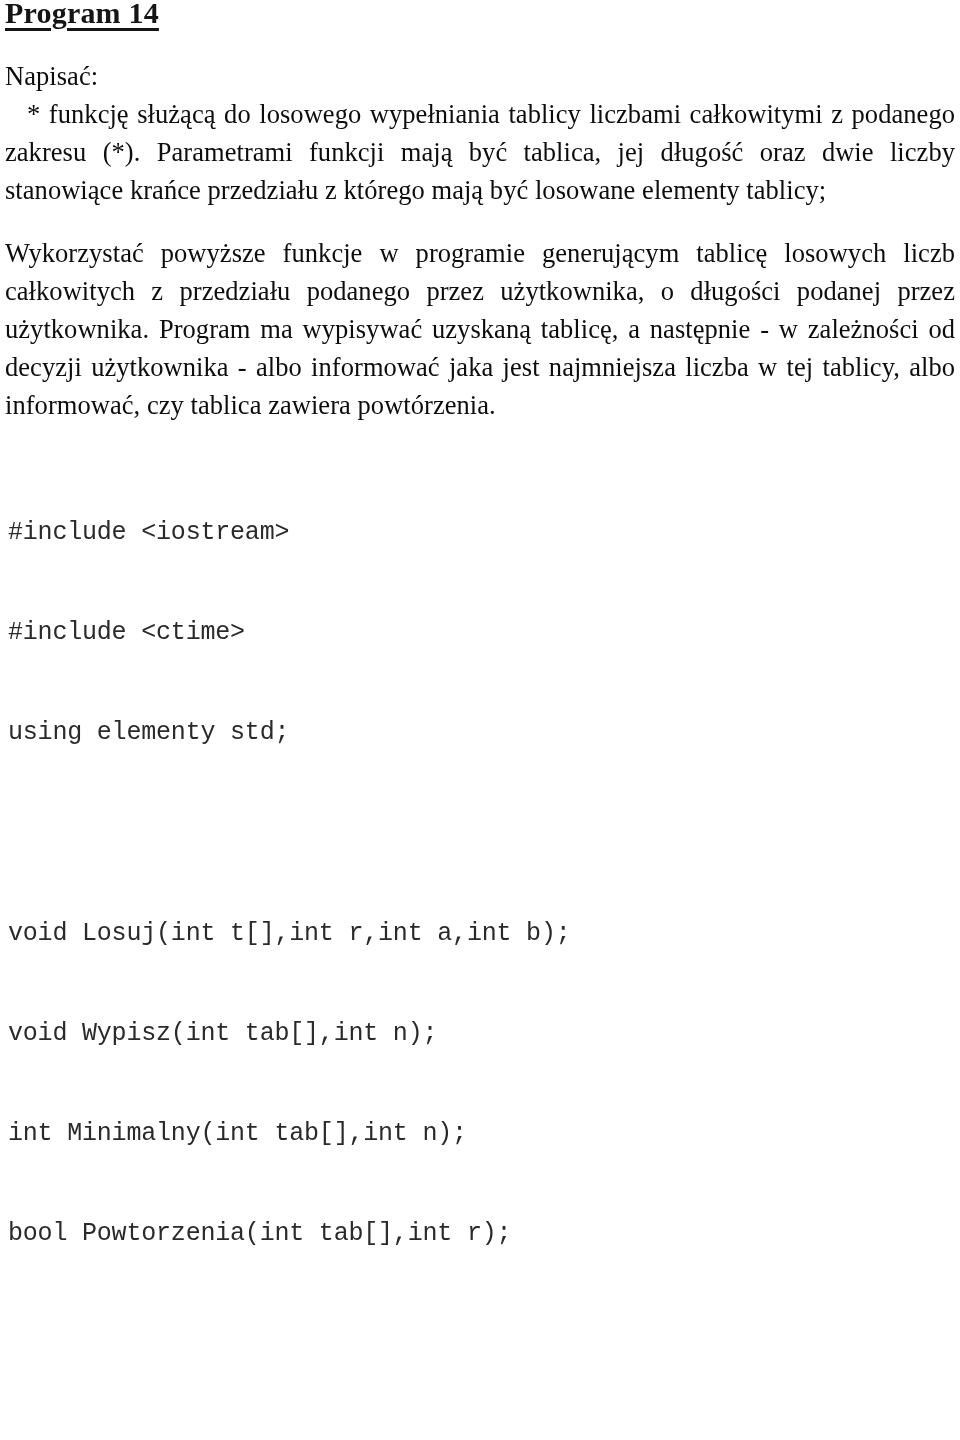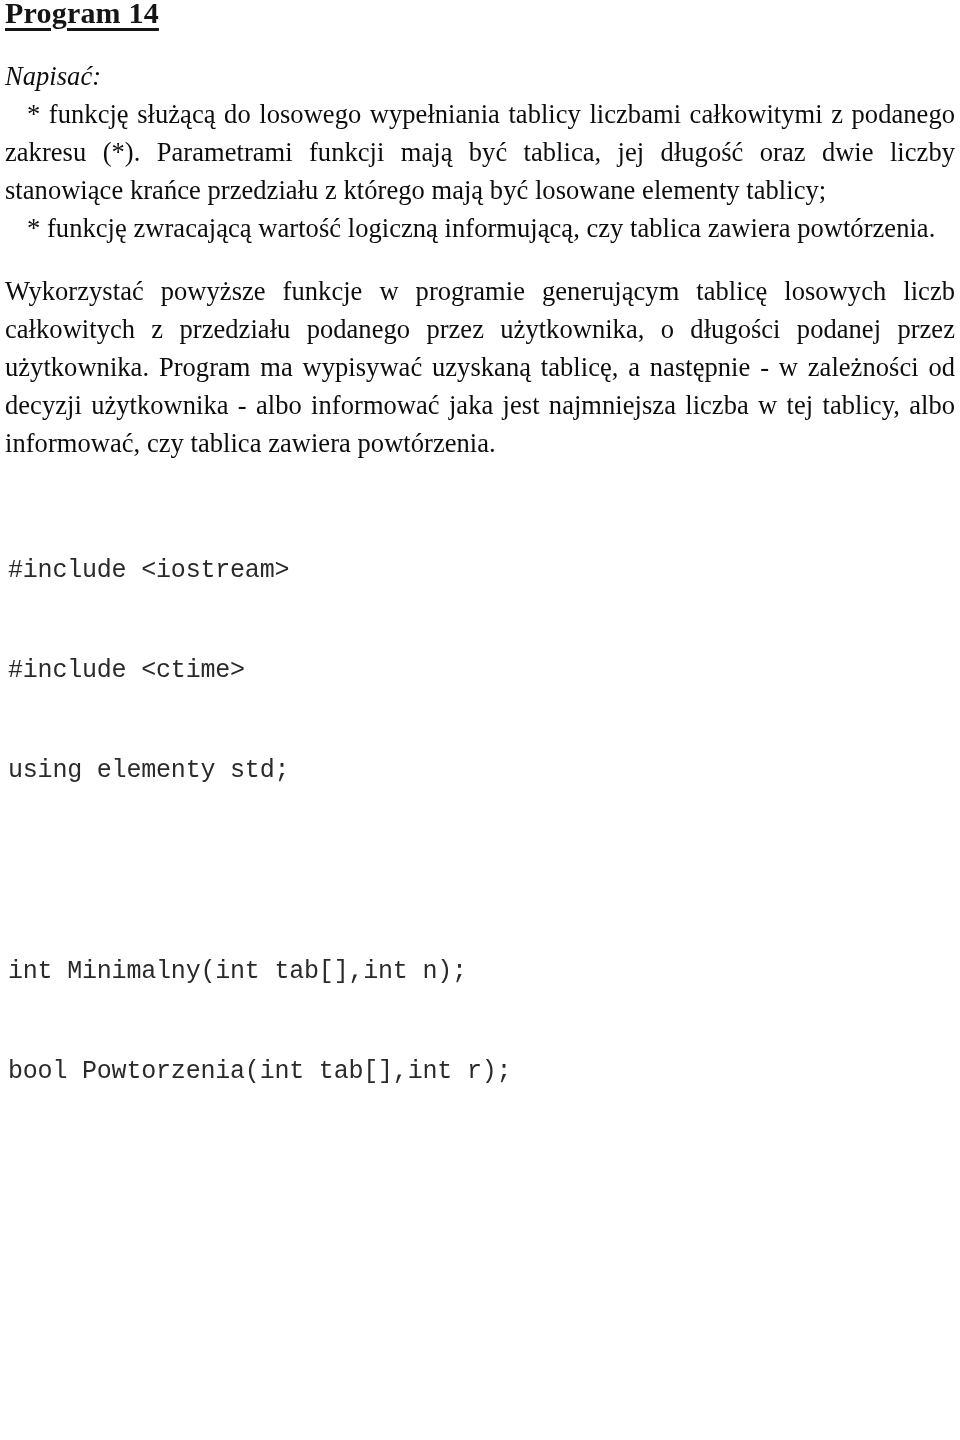--- a/index.html
+++ b/index.html
@@ -45,21 +45,20 @@
     text-justify: inter-word;
     margin: 0;
     letter-spacing: 0.05px;
   }
   .prose.nojust {
     text-align: left;
   }
 
   .block-intro {
     margin-top: 27px;
-    font-style: italic;
   }
   .block-list {
     margin-top: 0px;
     font-family: Liberation Serif, serif;
   }
   .block-para {
     margin-top: 25px;
   }
 
   .indent-star {
@@ -94,29 +93,30 @@
 
 <div class="page">
 
   <h1 class="doc-title">Program 14</h1>
 
   <p class="prose nojust block-intro">Napisać:</p>
 
   <p class="prose block-list"><span class="indent-star"></span><span>* funkcję służącą do losowego wypełniania tablicy liczbami całkowitymi z podanego zakresu (*). Parametrami funkcji mają być tablica, jej długość oraz dwie liczby stanowiące krańce przedziału z którego mają być losowane elementy tablicy;</span></p>
 
 
-  <p class="prose nojust block-list"><span class="indent-star"></span><span>* funkcję zwracającą wartość logiczną informującą, czy tablica zawiera powtórzenia.</span></p>
 
   <p class="prose block-para">Wykorzystać powyższe funkcje w programie generującym tablicę losowych liczb całkowitych z przedziału podanego przez użytkownika, o długości podanej przez użytkownika. Program ma wypisywać uzyskaną tablicę, a następnie - w zależności od decyzji użytkownika - albo informować jaka jest najmniejsza liczba w tej tablicy, albo informować, czy tablica zawiera powtórzenia.</p>
 
   <div class="code code-block">
     <div class="code-line">#include &lt;iostream&gt;</div>
     <div class="code-line">#include &lt;ctime&gt;</div>
     <div class="code-line">using elementy std;</div>
     <div class="code-line blank"></div>
+    <div class="code-line">void Losuj(int t[],int r,int a,int b);</div>
+    <div class="code-line">void Wypisz(int tab[],int n);</div>
     <div class="code-line">int Minimalny(int tab[],int n);</div>
     <div class="code-line">bool Powtorzenia(int tab[],int r);</div>
     <div class="code-line blank"></div>
     
     
     
     
     
     
     

